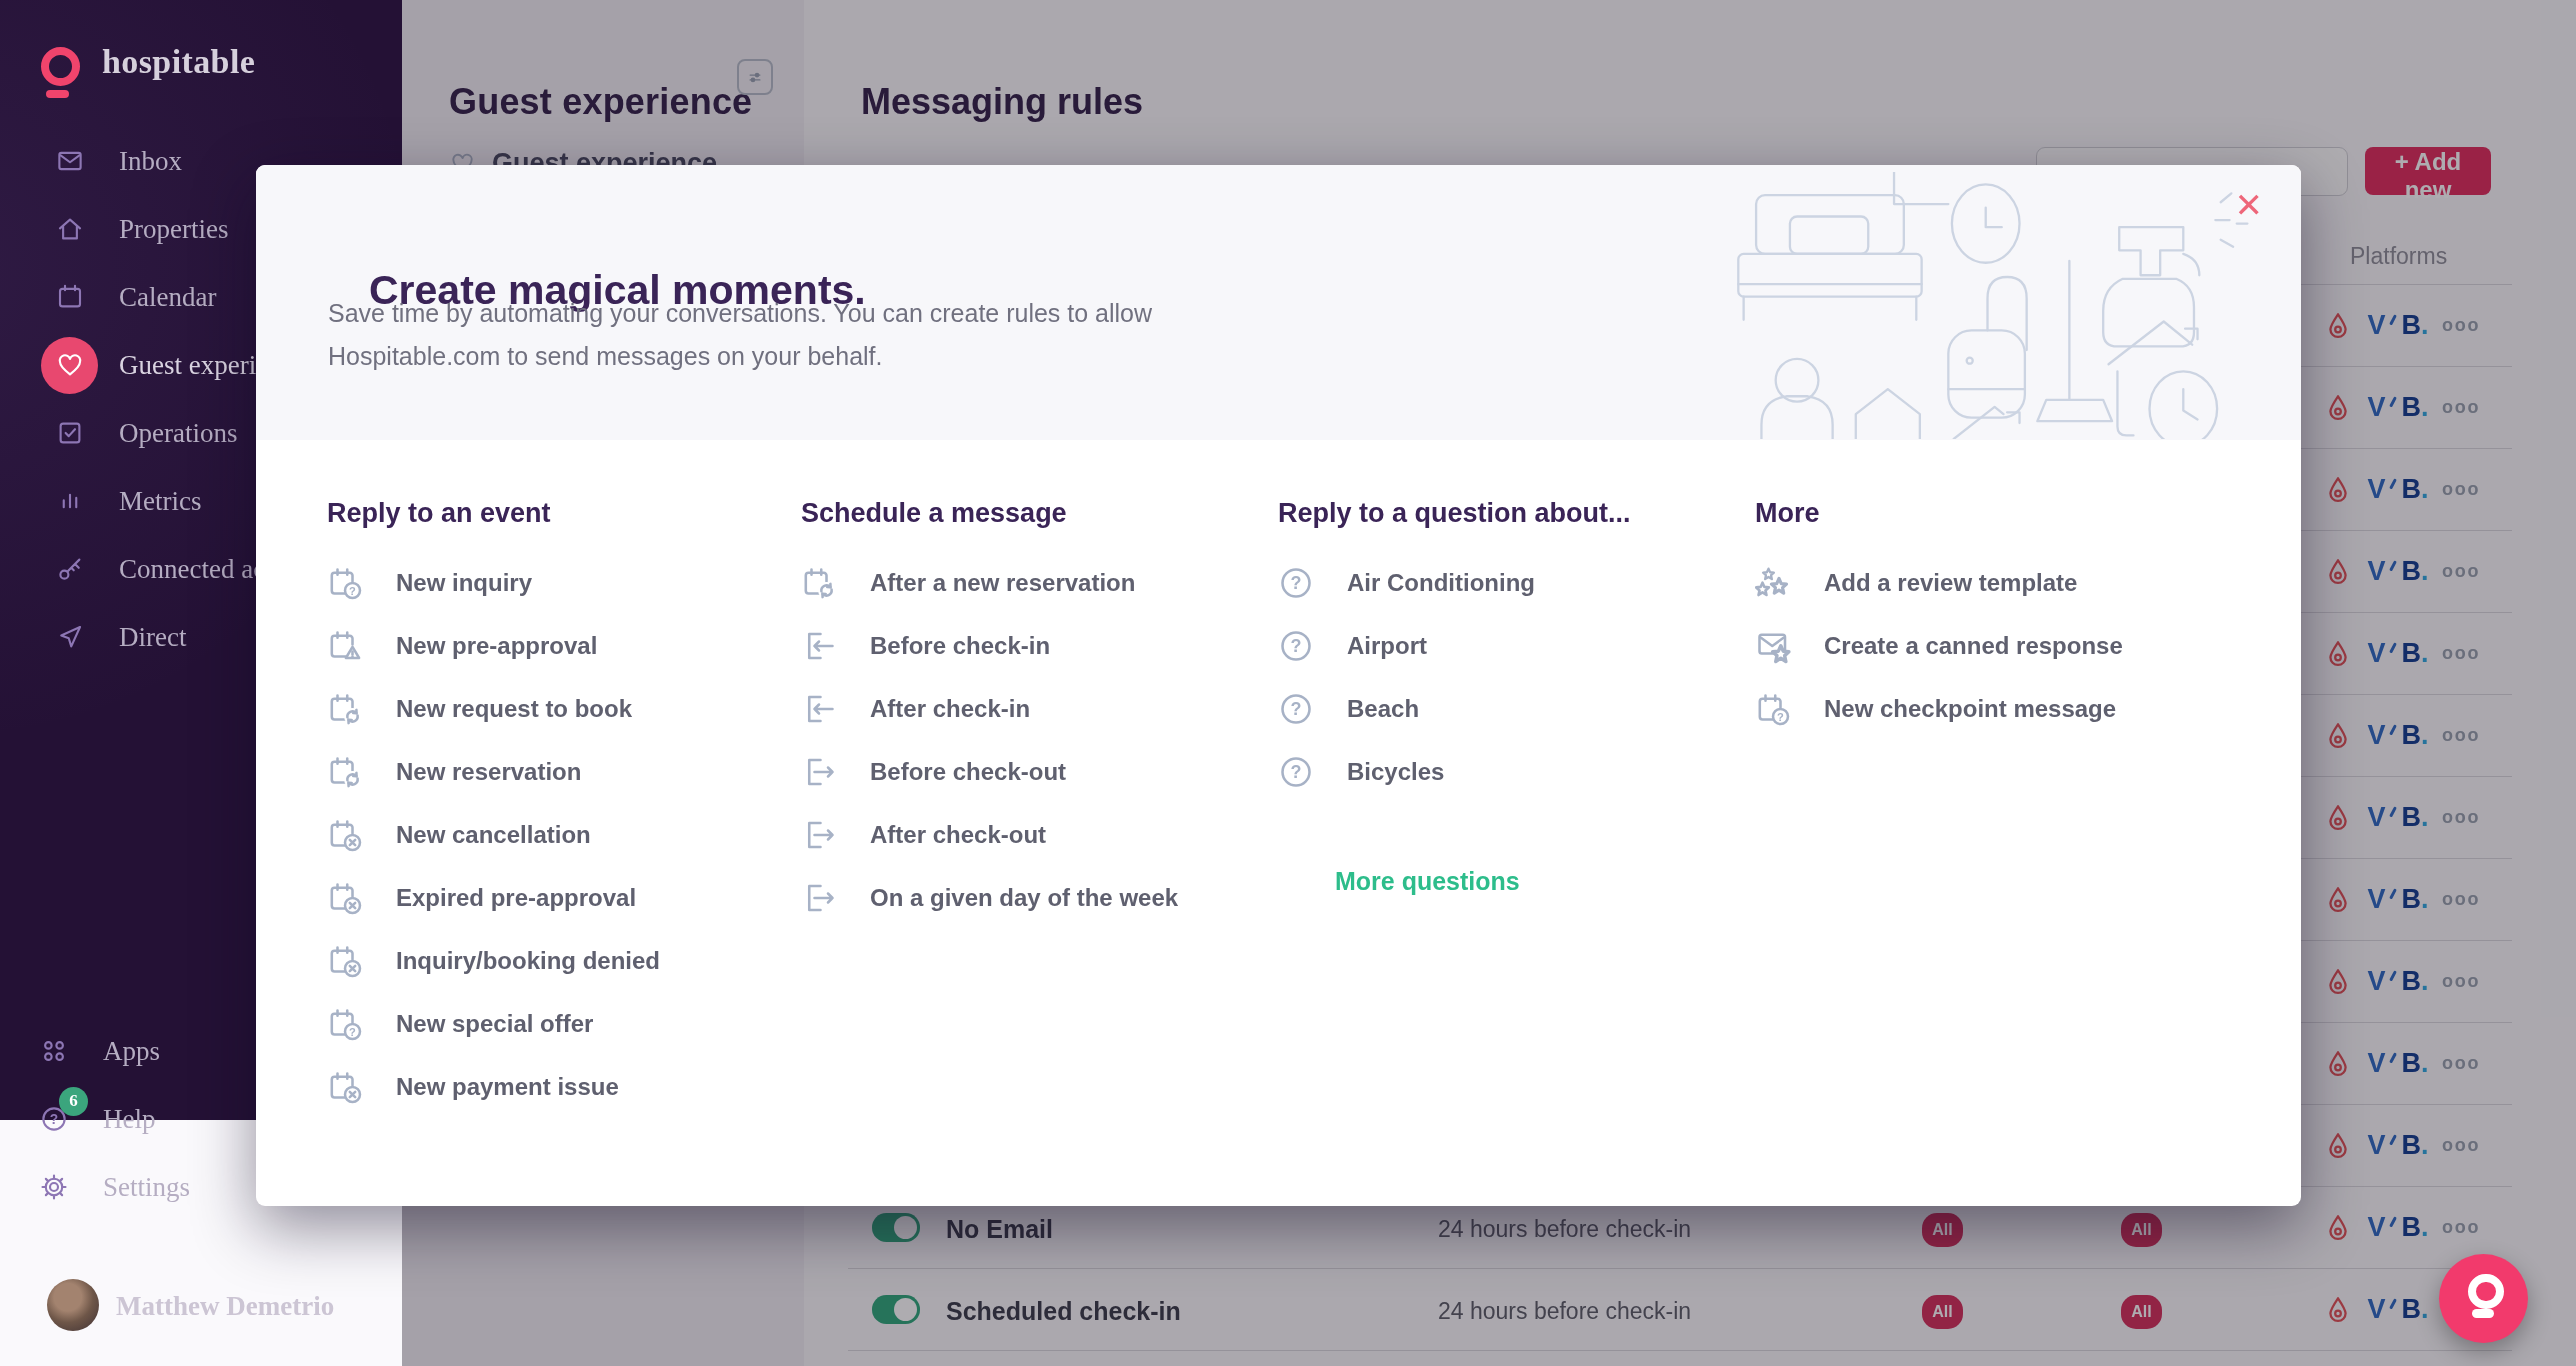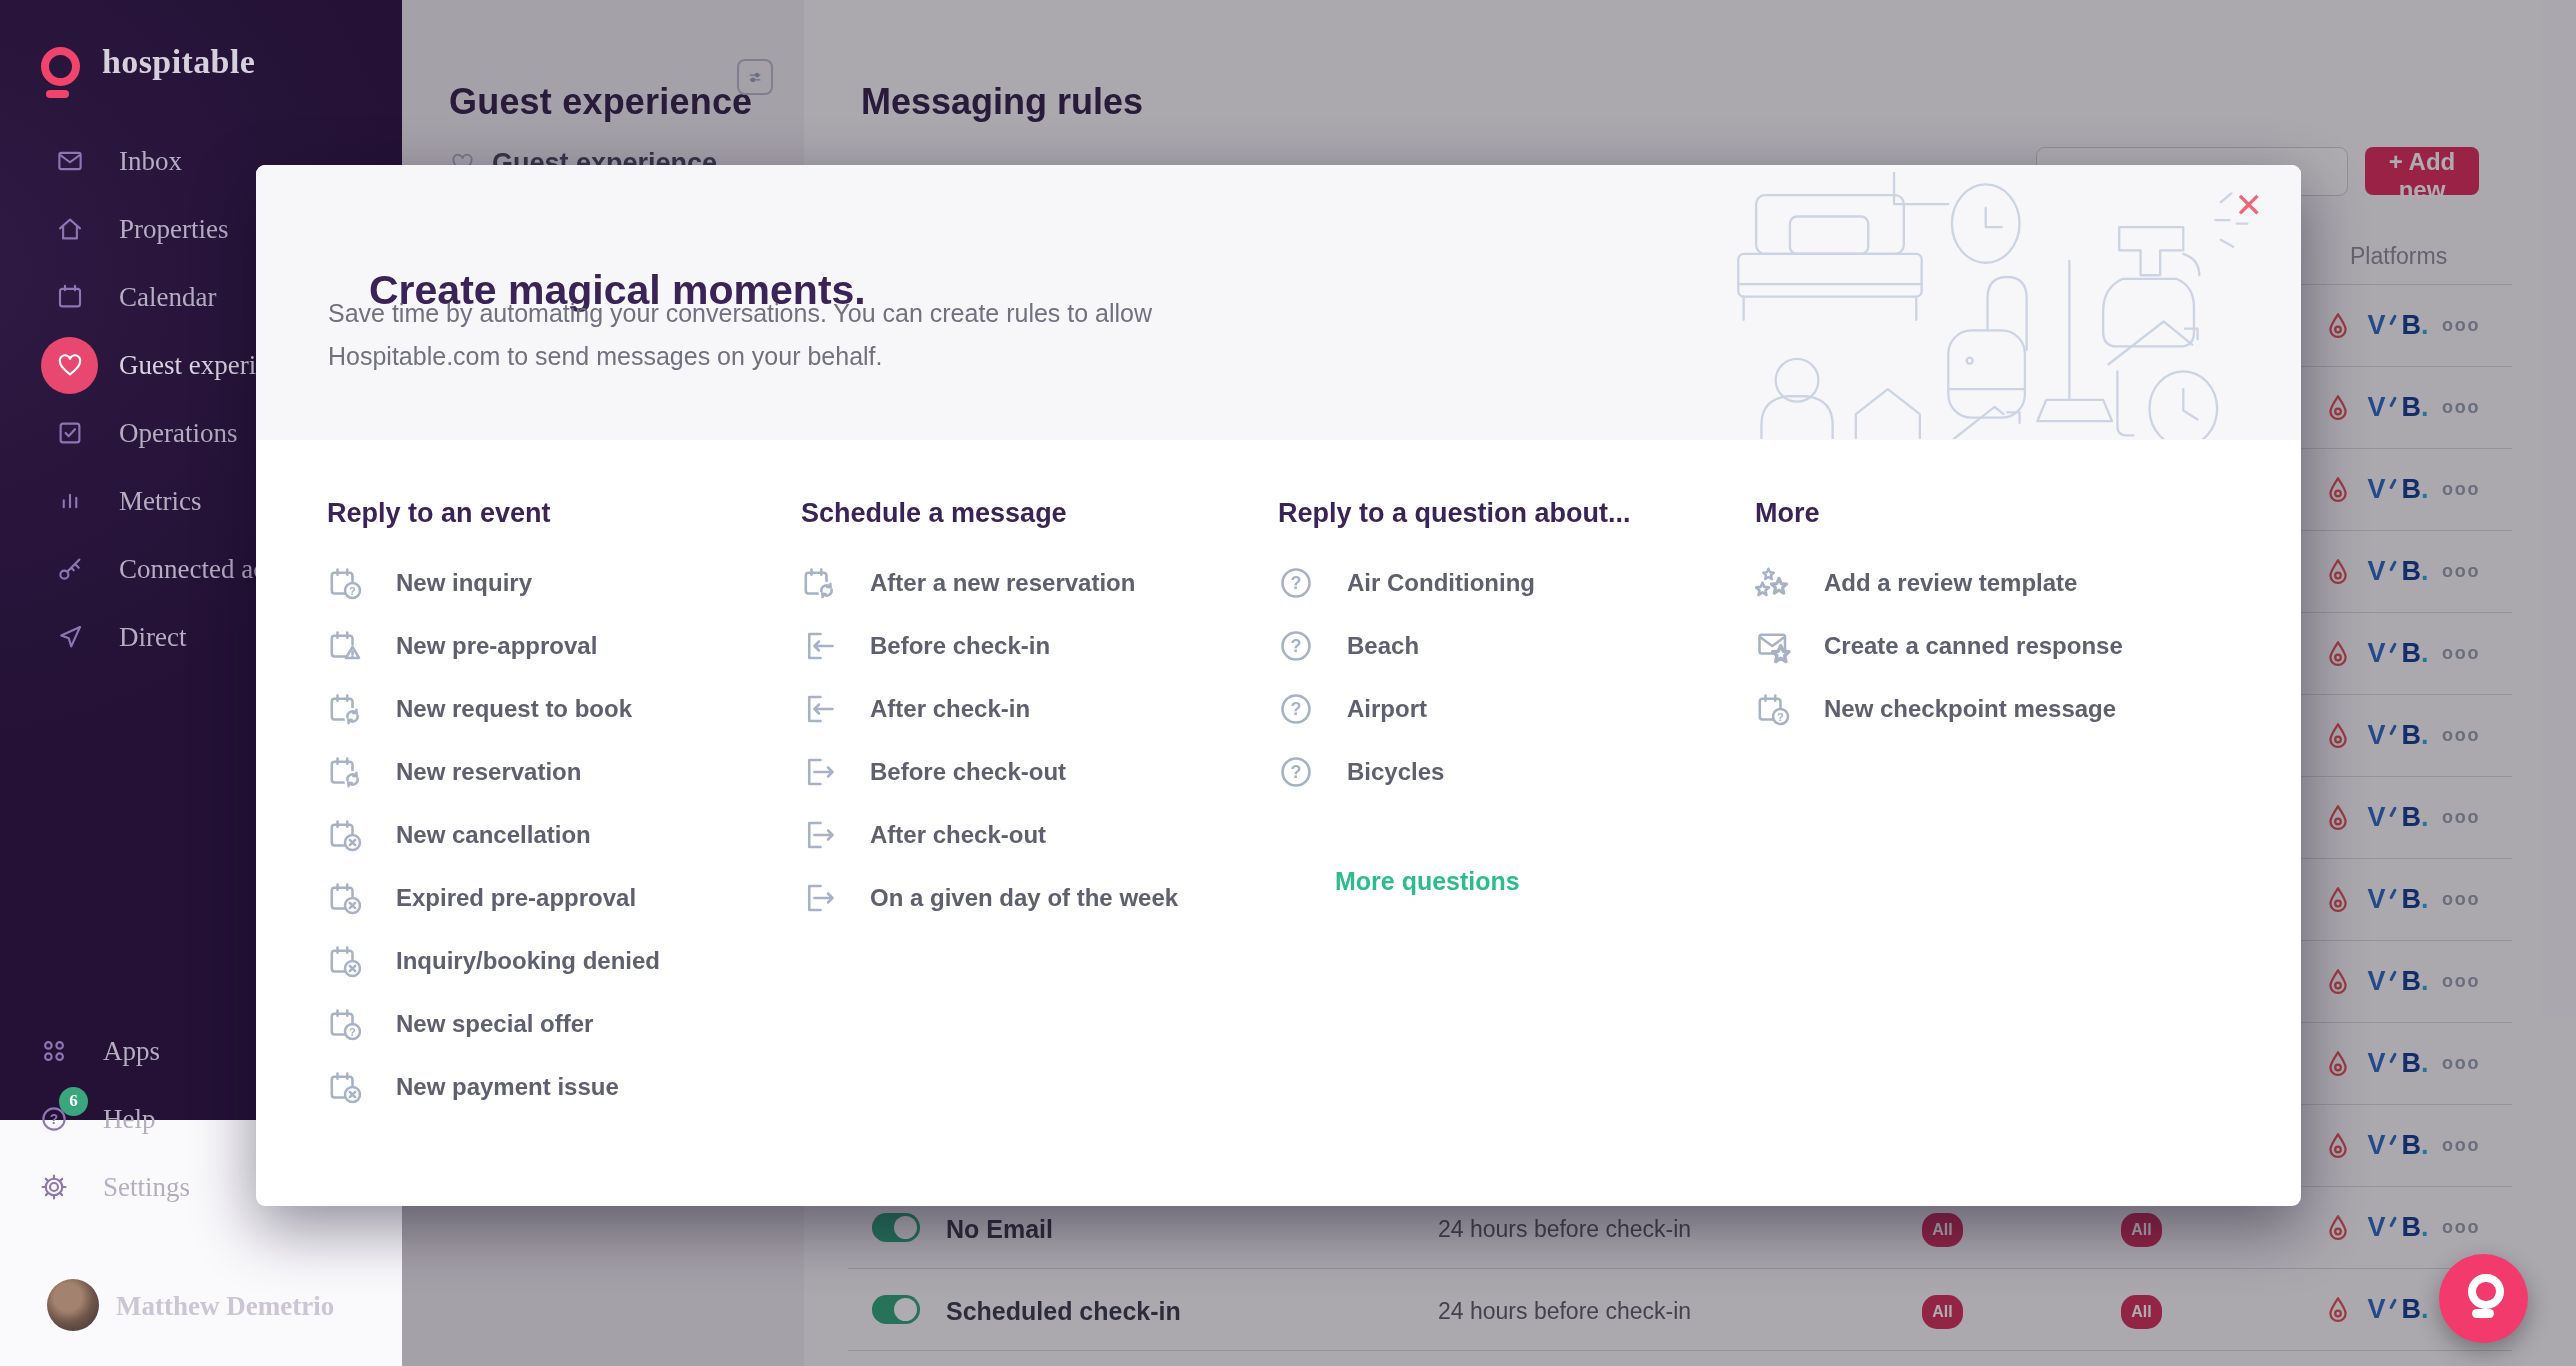--- a/index.html
+++ b/index.html
@@ -35,21 +35,21 @@
   .subtitle{position:absolute;left:47px;top:57px;font-size:36px;font-weight:700;color:#33214a;letter-spacing:0.2px;}
   .sliders-btn{position:absolute;left:335px;top:59px;width:36px;height:36px;border:2.7px solid #b6bcc9;border-radius:8px;
                color:#98a1b2;display:flex;align-items:center;justify-content:center;cursor:pointer;background:transparent;}
   .subitem{position:absolute;left:47px;top:148px;display:flex;align-items:center;gap:16px;color:#a9b3c5;cursor:pointer;}
   .subitem .lbl{font-size:27px;font-weight:600;color:#474960;white-space:nowrap;}
 
   
   .content{left:804px;top:0;width:1772px;height:1367px;background:#faf9fc;z-index:1;}
   .page-title{position:absolute;left:57px;top:57px;font-size:36px;font-weight:700;color:#33214a;}
   .search{position:absolute;left:1232px;top:147px;width:306px;height:45px;border:1.8px solid #d2d2d8;border-radius:9px;background:#fff;}
-  .addnew{position:absolute;left:1561px;top:147px;width:114px;height:48px;border:none;border-radius:8px;background:#e02b5d;
+  .addnew{position:absolute;left:1561px;top:147px;width:126px;height:48px;border:none;border-radius:8px;background:#e02b5d;
           color:#fff;font-size:24px;font-weight:600;font-family:inherit;cursor:pointer;}
   .plat-head{position:absolute;left:1546px;top:243px;font-size:23px;color:#8e8e99;}
   .rows{position:absolute;left:44px;top:284px;width:1664px;border-top:1.8px solid #d9d8dd;}
   .row{position:relative;height:81px;border-bottom:1.8px solid #d9d8dd;}
   .tg{position:absolute;left:24px;top:26px;width:48px;height:29px;border-radius:14.3px;background:#2fa87c;cursor:pointer;}
   .tg .knob{position:absolute;right:2.7px;top:2.7px;width:23px;height:23px;border-radius:50%;background:#fff;}
   .rname{position:absolute;left:98px;top:28px;font-size:25px;font-weight:600;color:#3a3b4a;}
   .rsched{position:absolute;left:590px;top:29px;font-size:23px;color:#5b5c68;}
   .pill{position:absolute;top:26px;width:41px;height:34px;border-radius:15px;background:#d42e5b;color:#ffffff;
         font-size:16px;font-weight:700;display:flex;align-items:center;justify-content:center;}
@@ -620,26 +620,26 @@
         </div>
         <div class="mcol" style="left: 1022px;"><h3>Reply to a question about...</h3><div class="mitem">
             <svg width="36" height="36" class="ic mic" viewBox="0 0 40 40">
               <use href="#i-question-circle"></use>
             </svg>
             <span class="lbl">Air Conditioning</span>
           </div><div class="mitem">
             <svg width="36" height="36" class="ic mic" viewBox="0 0 40 40">
               <use href="#i-question-circle"></use>
             </svg>
+            <span class="lbl">Airport</span>
+          </div><div class="mitem">
+            <svg width="36" height="36" class="ic mic" viewBox="0 0 40 40">
+              <use href="#i-question-circle"></use>
+            </svg>
             <span class="lbl">Beach</span>
-          </div><div class="mitem">
-            <svg width="36" height="36" class="ic mic" viewBox="0 0 40 40">
-              <use href="#i-question-circle"></use>
-            </svg>
-            <span class="lbl">Airport</span>
           </div><div class="mitem">
             <svg width="36" height="36" class="ic mic" viewBox="0 0 40 40">
               <use href="#i-question-circle"></use>
             </svg>
             <span class="lbl">Bicycles</span>
           </div><a class="mlink">More questions</a></div>
         <div class="mcol" style="left: 1499px;">
           <h3>More</h3>
           <div class="mitem">
             <svg width="36" height="36" class="ic mic" viewBox="0 0 40 40">

